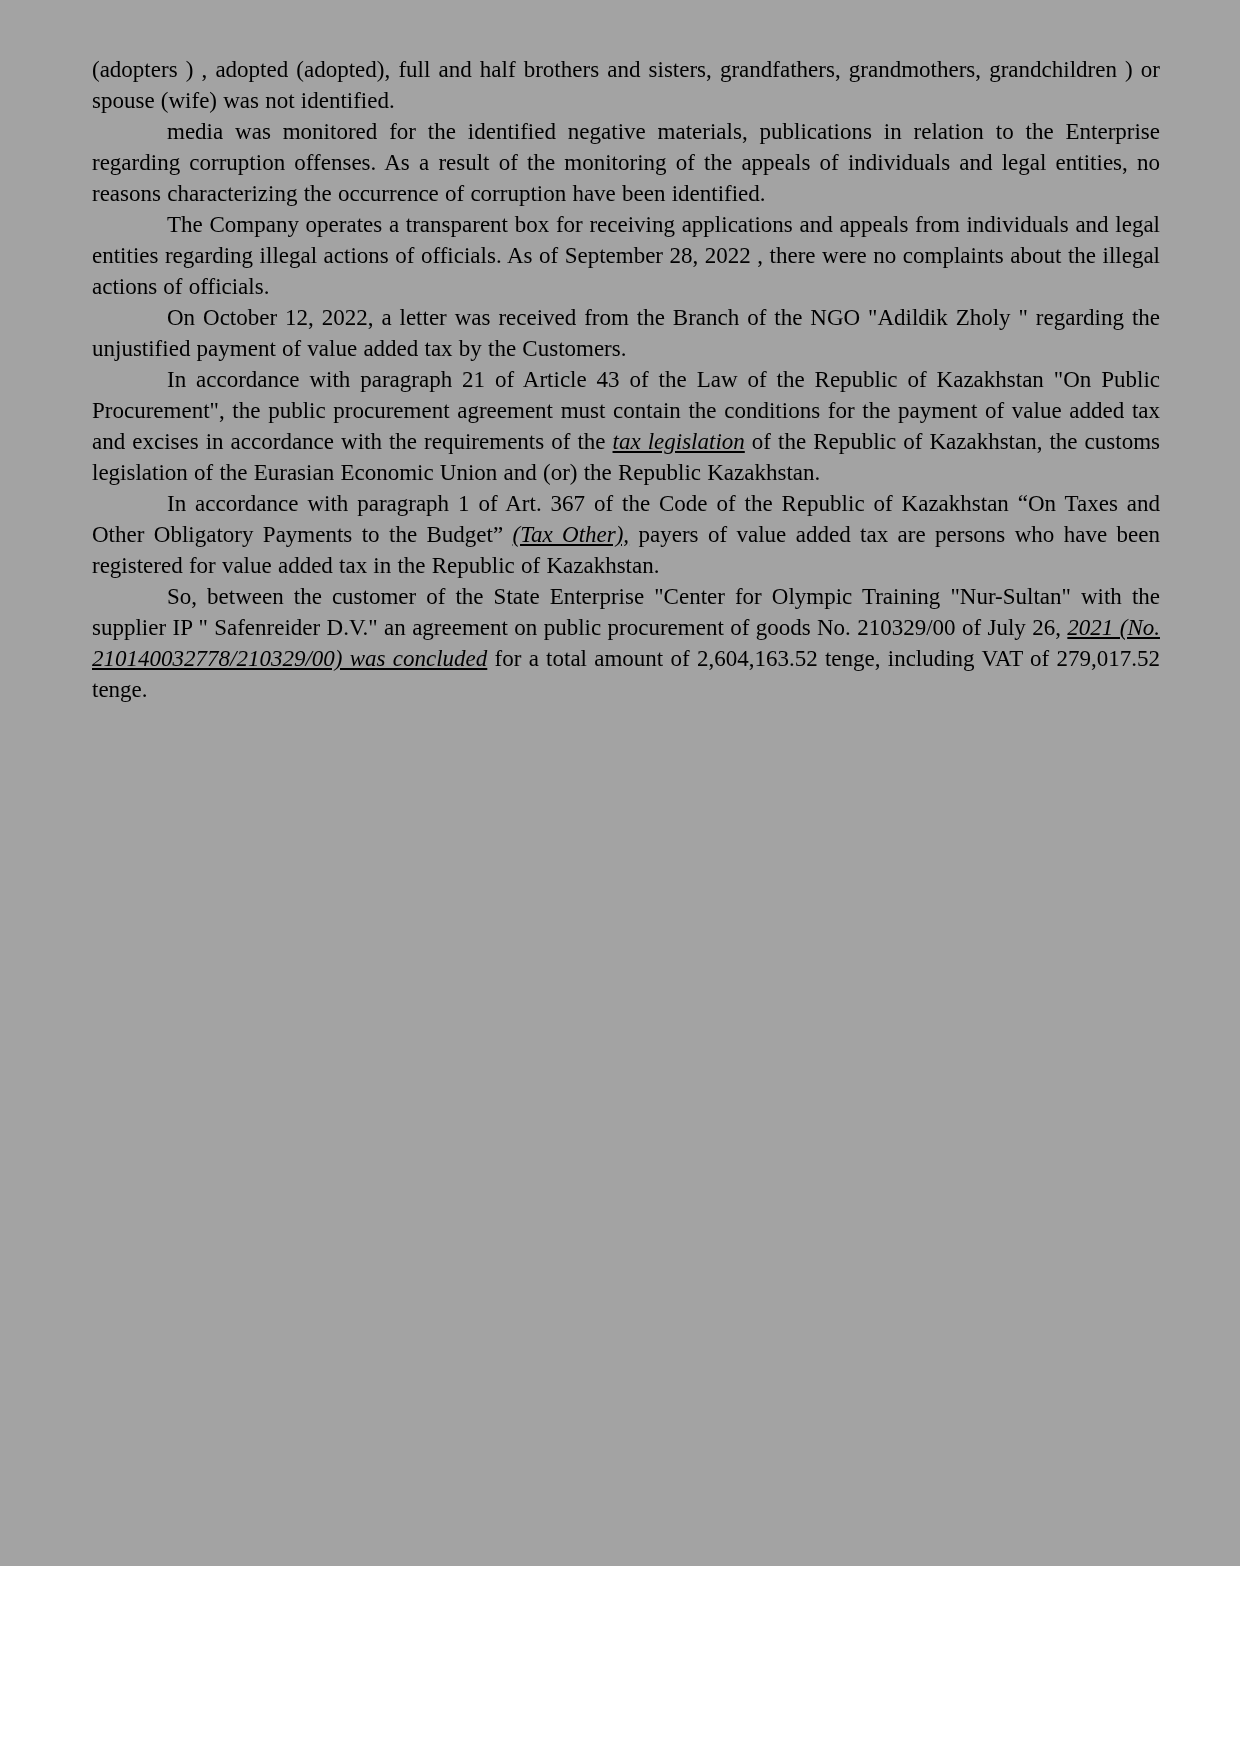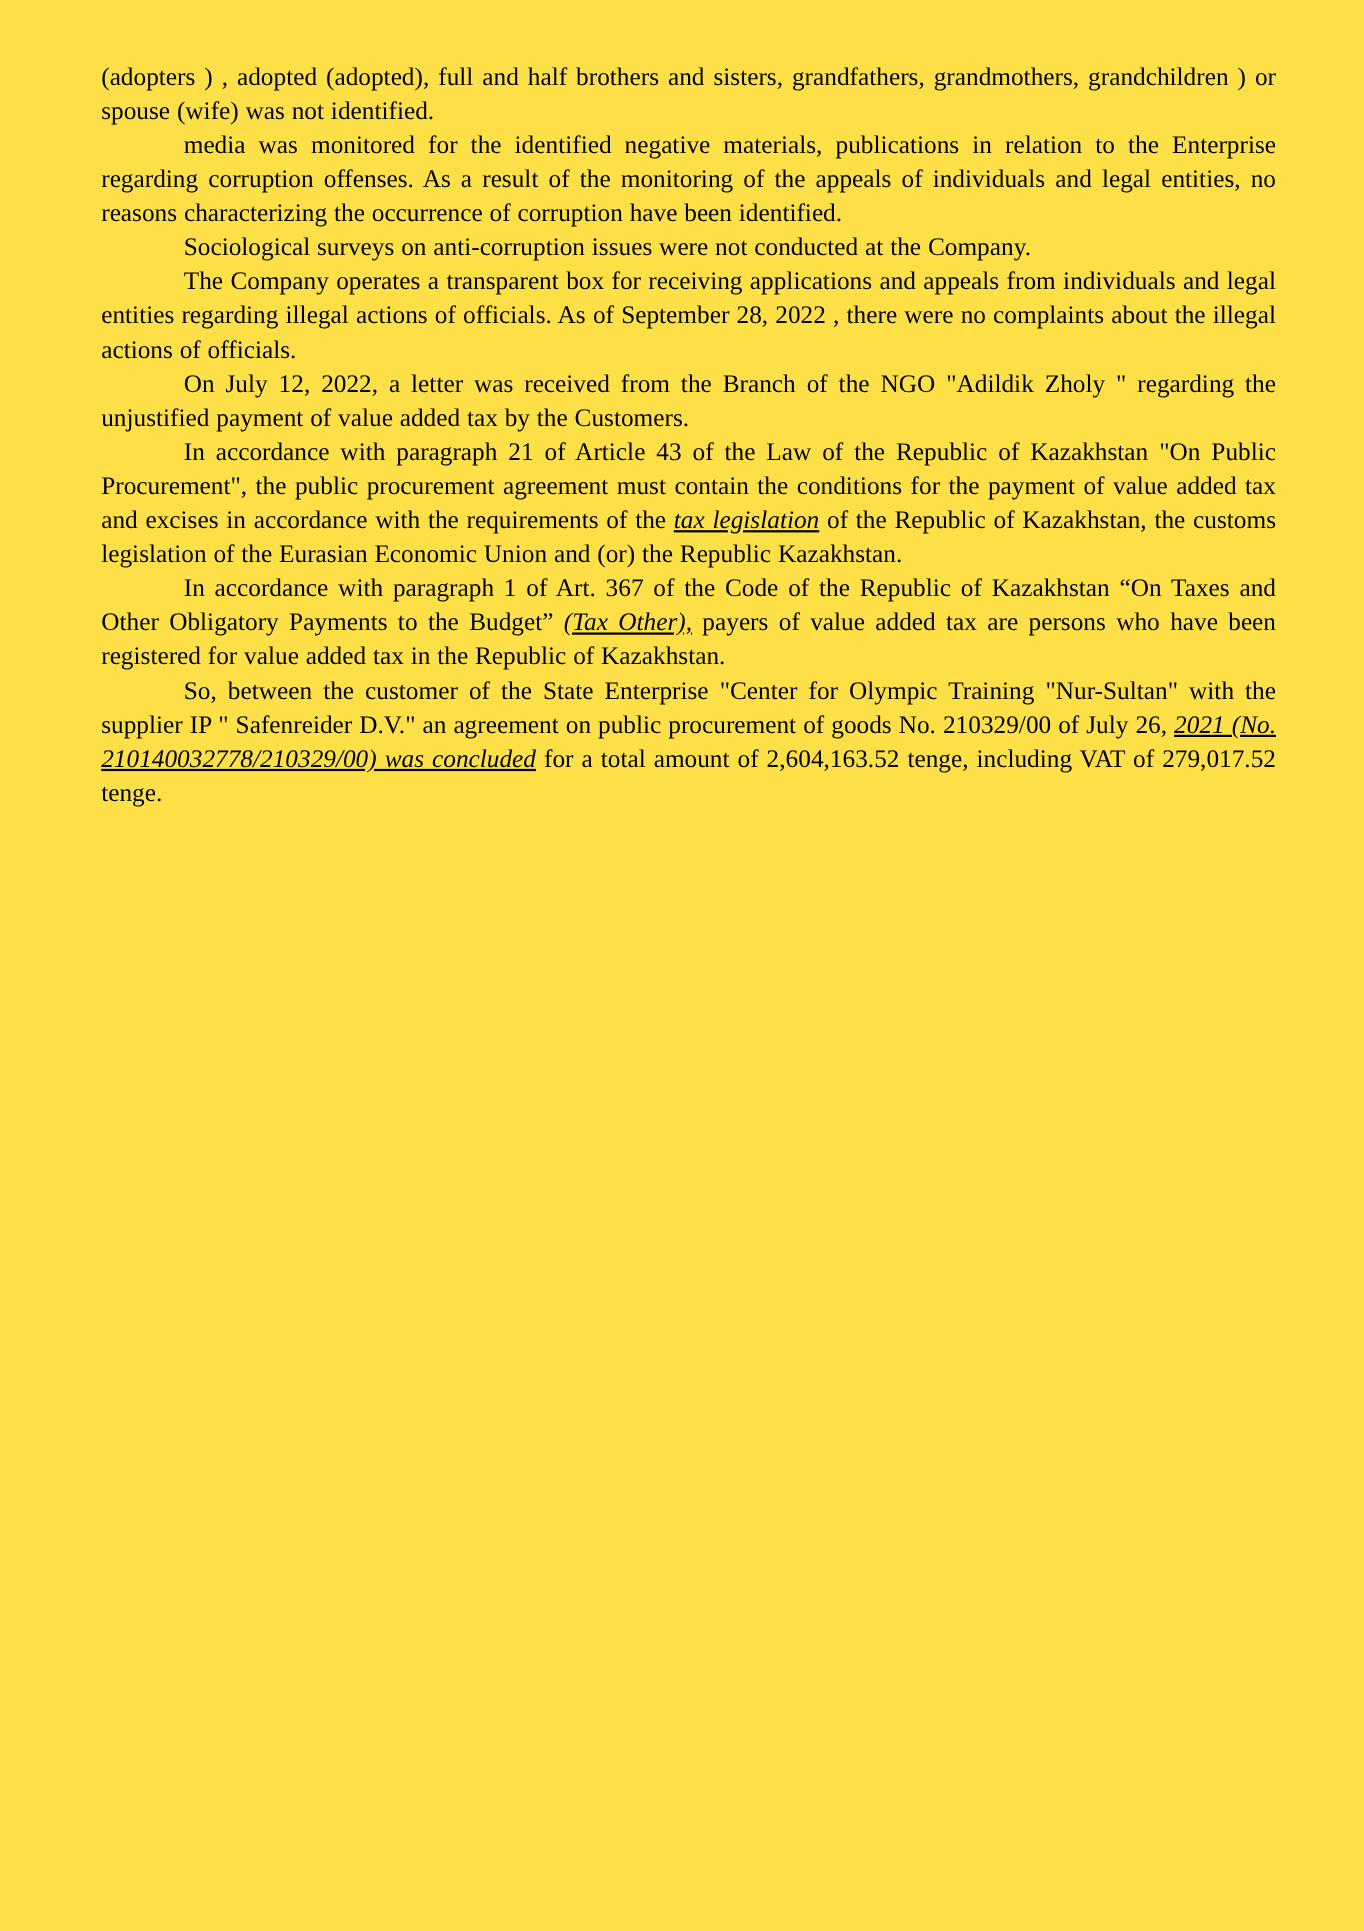--- a/index.html
+++ b/index.html
@@ -4,22 +4,22 @@
 <style>
   html, body {
     margin: 0;
     padding: 0;
     background: #ffffff;
   }
   .page {
     position: relative;
     box-sizing: border-box;
     width: 1240px;
-    height: 1755px;
-    background: #fde047;
+    height: 1566px;
+    background: #a3a3a3;
     padding: 54px 80px 0 92px;
     overflow: hidden;
   }
   .doc-body {
     width: 1068px;
   }
   p.para {
     margin: 0;
     padding: 0;
     font-family: "Liberation Serif", "DejaVu Serif", serif;
@@ -38,20 +38,19 @@
     text-decoration: underline;
   }
 </style>
 </head>
 <body>
 
 <div class="page">
   <div class="doc-body" id="doc-body">
       <p class="para"><span class="run">(adopters ) , adopted (adopted), full and half brothers and sisters, grandfathers, grandmothers, grandchildren ) or spouse (wife) was not identified.</span></p>
       <p class="para indent"><span class="run">media was monitored for the identified negative materials, publications in relation to the Enterprise regarding corruption offenses. As a result of the monitoring of the appeals of individuals and legal entities, no reasons characterizing the occurrence of corruption have been identified.</span></p>
-      <p class="para indent"><span class="run">Sociological surveys on anti-corruption issues were not conducted at the Company.</span></p>
       <p class="para indent"><span class="run">The Company operates a transparent box for receiving applications and appeals from individuals and legal entities regarding illegal actions of officials. As of September 28, 2022 , there were no complaints about the illegal actions of officials.</span></p>
-      <p class="para indent"><span class="run">On July 12, 2022, a letter was received from the Branch of the NGO "Adildik Zholy " regarding the unjustified payment of value added tax by the Customers.</span></p>
+      <p class="para indent"><span class="run">On October 12, 2022, a letter was received from the Branch of the NGO "Adildik Zholy " regarding the unjustified payment of value added tax by the Customers.</span></p>
       <p class="para indent"><span class="run">In accordance with paragraph 21 of Article 43 of the Law of the Republic of Kazakhstan "On Public Procurement", the public procurement agreement must contain the conditions for the payment of value added tax and excises in accordance with the requirements of the </span><span class="run italic">tax legislation</span><span class="run"> of the Republic of Kazakhstan, the customs legislation of the Eurasian Economic Union and (or) the Republic Kazakhstan.</span></p>
       <p class="para indent"><span class="run">In accordance with paragraph 1 of Art. 367 of the Code of the Republic of Kazakhstan “On Taxes and Other Obligatory Payments to the Budget” </span><span class="run italic">(Tax Other),</span><span class="run"> payers of value added tax are persons who have been registered for value added tax in the Republic of Kazakhstan.</span></p>
       <p class="para indent"><span class="run">So, between the customer of the State Enterprise "Center for Olympic Training "Nur-Sultan" with the supplier IP " Safenreider D.V." an agreement on public procurement of goods No. 210329/00 of July 26, </span><span class="run italic">2021 (No. 210140032778/210329/00) was concluded</span><span class="run"> for a total amount of 2,604,163.52 tenge, including VAT of 279,017.52 tenge.</span></p>
     </div>
 </div>
 
 </body></html>

